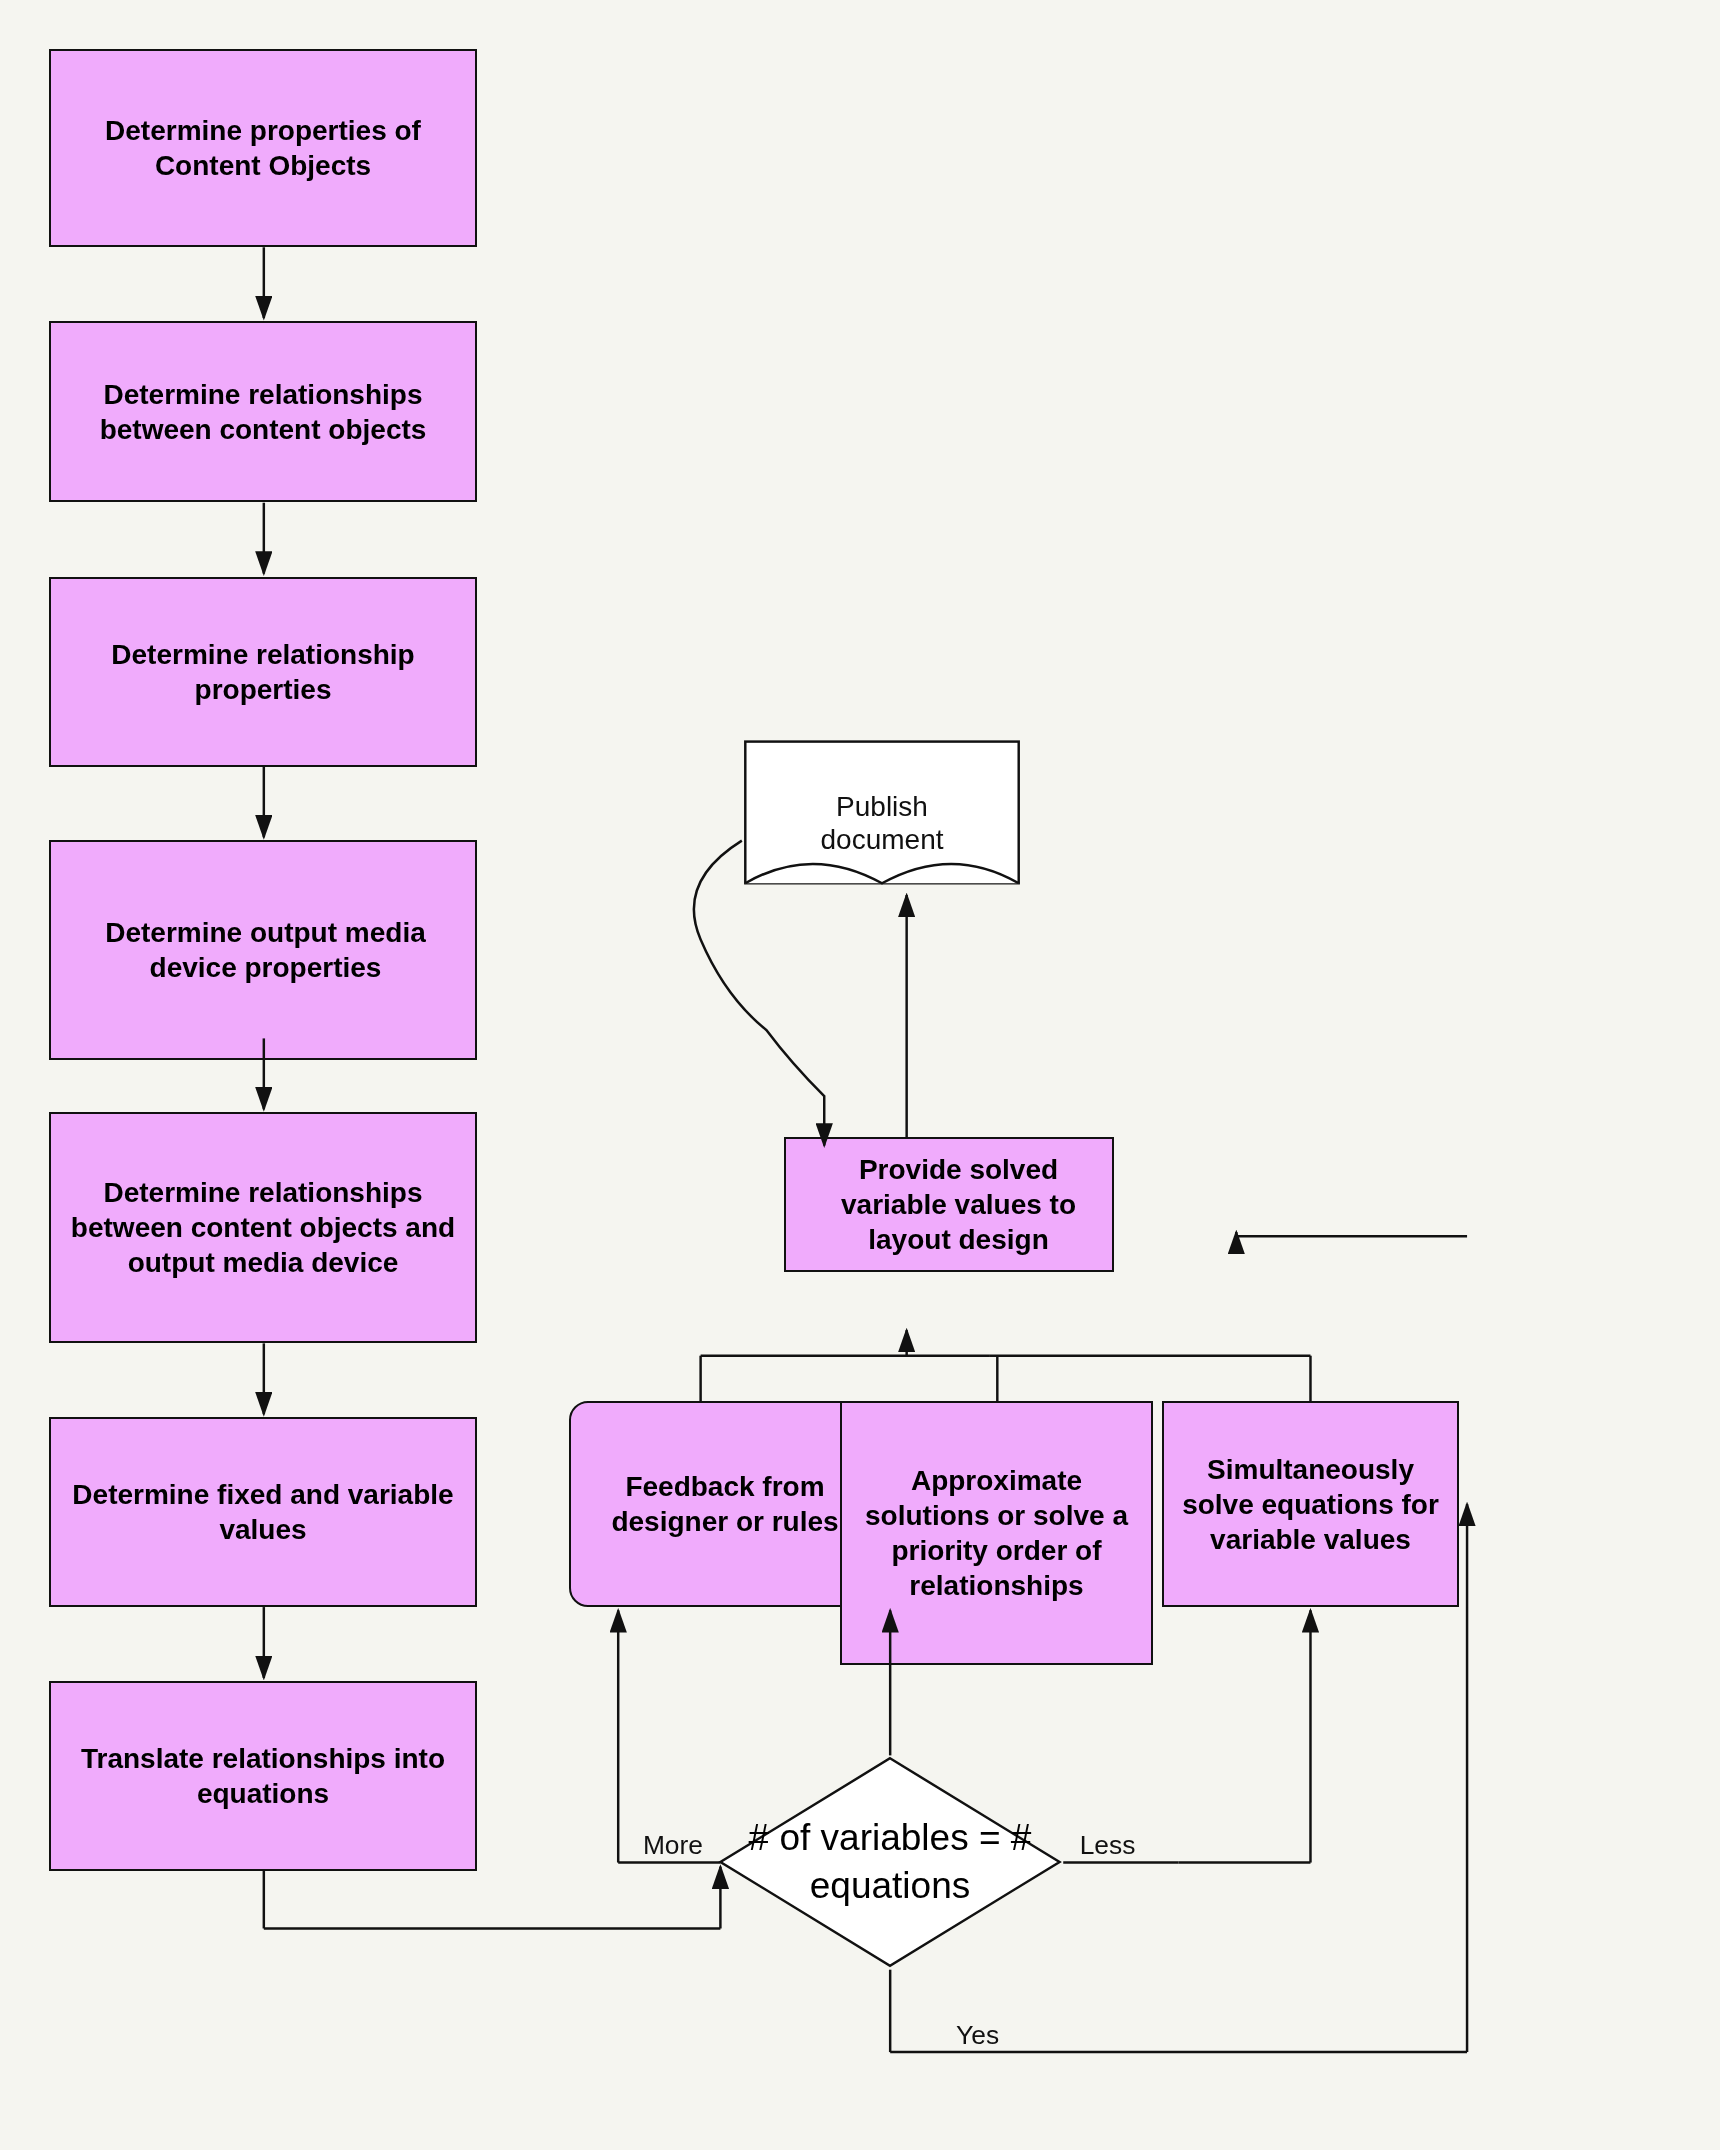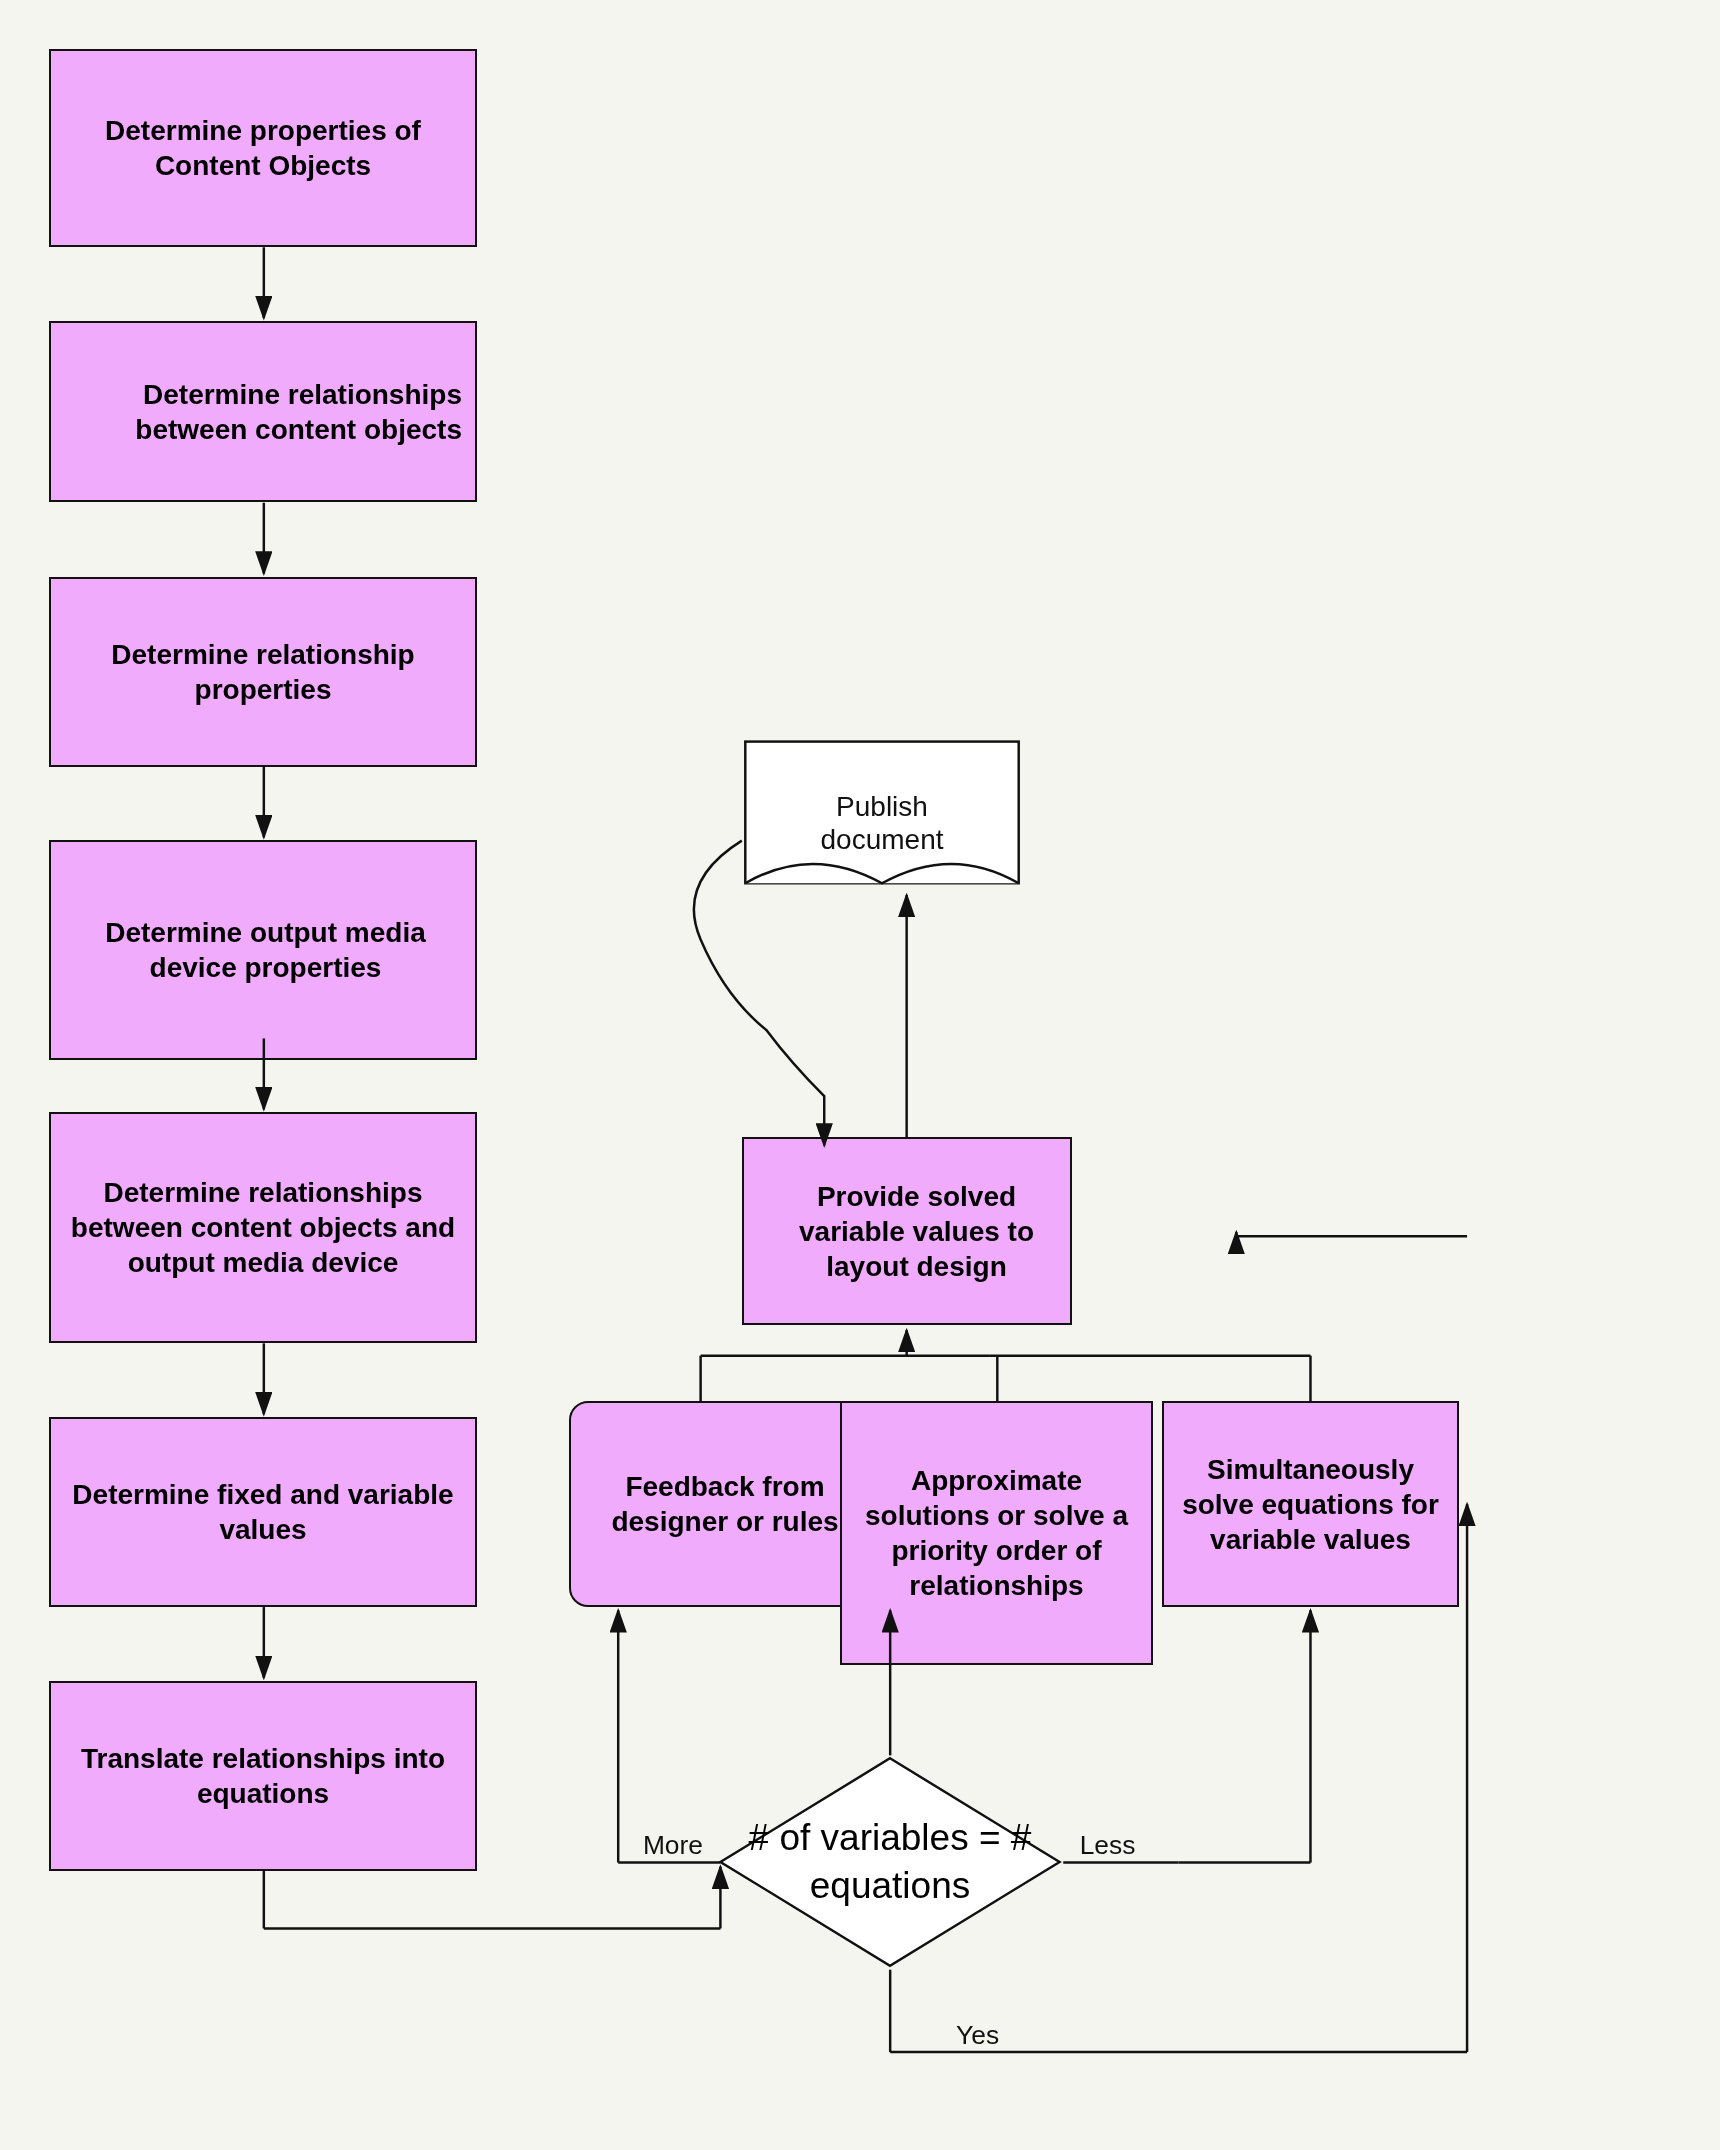--- a/index.html
+++ b/index.html
@@ -74,21 +74,21 @@
   </style>
 </head>
 <body>
 
 <div class="diagram-container">
 
   <div class="box" style="left:49px; top:49px; width:428px; height:198px;">
     <span>Determine properties of Content Objects</span>
   </div>
 
-  <div class="box" style="left:49px; top:321px; width:428px; height:181px;text-align:right;">
+  <div class="box" style="left:49px; top:321px; width:428px; height:181px;">
     <span>Determine relationships between content objects</span>
   </div>
 
   <div class="box" style="left:49px; top:577px; width:428px; height:190px;">
     <span>Determine relationship properties</span>
   </div>
 
   <div class="box" style="left:49px; top:840px; width:428px; height:220px;padding-left:18px;">
     <span>Determine output media device properties</span>
   </div>
@@ -98,21 +98,21 @@
   </div>
 
   <div class="box" style="left:49px; top:1417px; width:428px; height:190px;">
     <span>Determine fixed and variable values</span>
   </div>
 
   <div class="box" style="left:49px; top:1681px; width:428px; height:190px;">
     <span>Translate relationships into equations</span>
   </div>
 
-  <div class="box" style="left:742px; top:1137px; width:330px; height:188px;padding-left:32px;">
+  <div class="box" style="left:784px; top:1137px; width:330px; height:135px;padding-left:32px;">
     <span>Provide solved variable values to layout design</span>
   </div>
 
   <div class="box" style="left:569px; top:1401px; width:312px; height:206px;border-radius:19px;">
     <span>Feedback from designer or rules</span>
   </div>
 
   <div class="box" style="left:840px; top:1401px; width:313px; height:264px;">
     <span>Approximate solutions or solve a priority order of relationships</span>
   </div>

